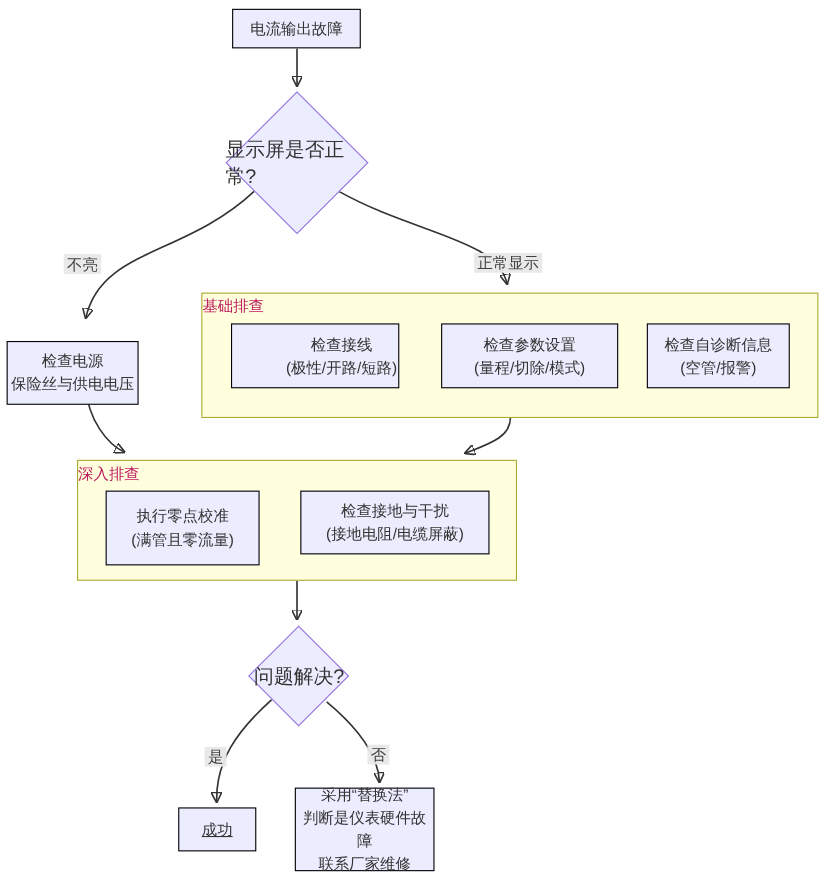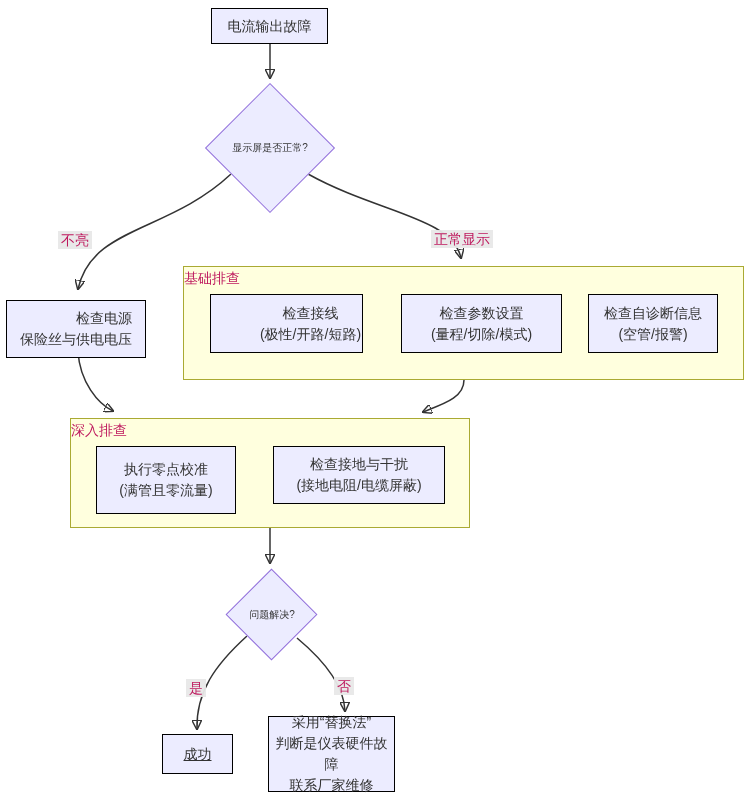--- a/index.html
+++ b/index.html
@@ -25,30 +25,30 @@
     color:#333333;
   }
   .diamond{position:absolute;z-index:4;}
   .diamond .shape{
     position:absolute;background:#ECECFF;border:1px solid #9370DB;
     box-sizing:border-box;transform:rotate(45deg);
   }
   .diamond .dlabel{
     position:absolute;left:0;top:0;width:100%;height:100%;
     display:flex;align-items:center;justify-content:center;
-    font-size:10px;color:#333333;z-index:5;
+    font-size:18px;color:#333333;z-index:5;
   }
   .edge-label{
     position:absolute;transform:translate(-50%,-50%);z-index:3;
     background:rgba(232,232,232,0.95);padding:0 3px;font-size:14px;
-    color:#be185d;line-height:18px;white-space:nowrap;
+    color:#404040;line-height:18px;white-space:nowrap;
   }
   
   #n-start{left:211px;top:8px;width:117px;height:36px;}
-  #n-power{left:6px;top:300px;width:140px;height:58px;text-align:right;}
+  #n-power{left:6px;top:310px;width:120px;height:58px;}
   #n-wiring{left:210px;top:294px;width:153px;height:59px;padding-left:48px;}
   #n-params{left:401px;top:294px;width:161px;height:59px;}
   #n-diag{left:588px;top:294px;width:130px;height:59px;}
   #n-zero{left:96px;top:446px;width:140px;height:68px;}
   #n-ground{left:273px;top:446px;width:172px;height:58px;}
   #n-success{left:162px;top:734px;width:71px;height:40px;text-decoration:underline;}
   #n-replace{left:268px;top:716px;width:127px;height:76px;}
   #c-basic{left:183px;top:266px;width:561px;height:114px;}
   #c-deep{left:70px;top:418px;width:400px;height:110px;}
   #d-display{left:205px;top:83px;width:130px;height:130px;}

